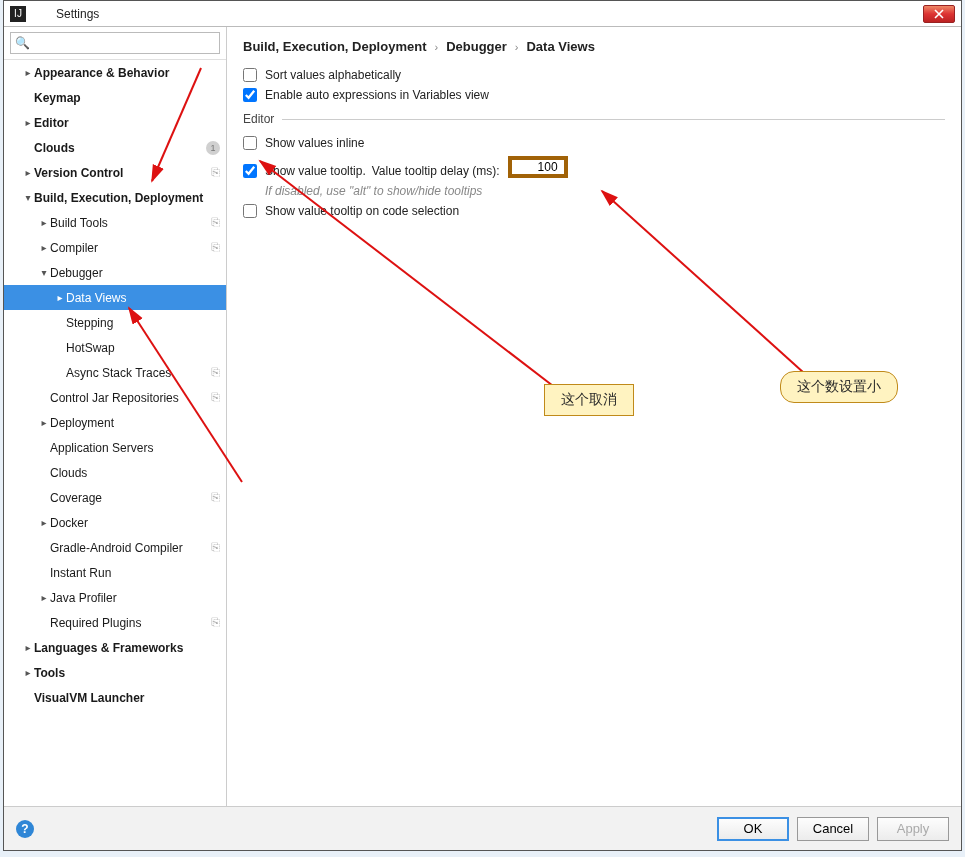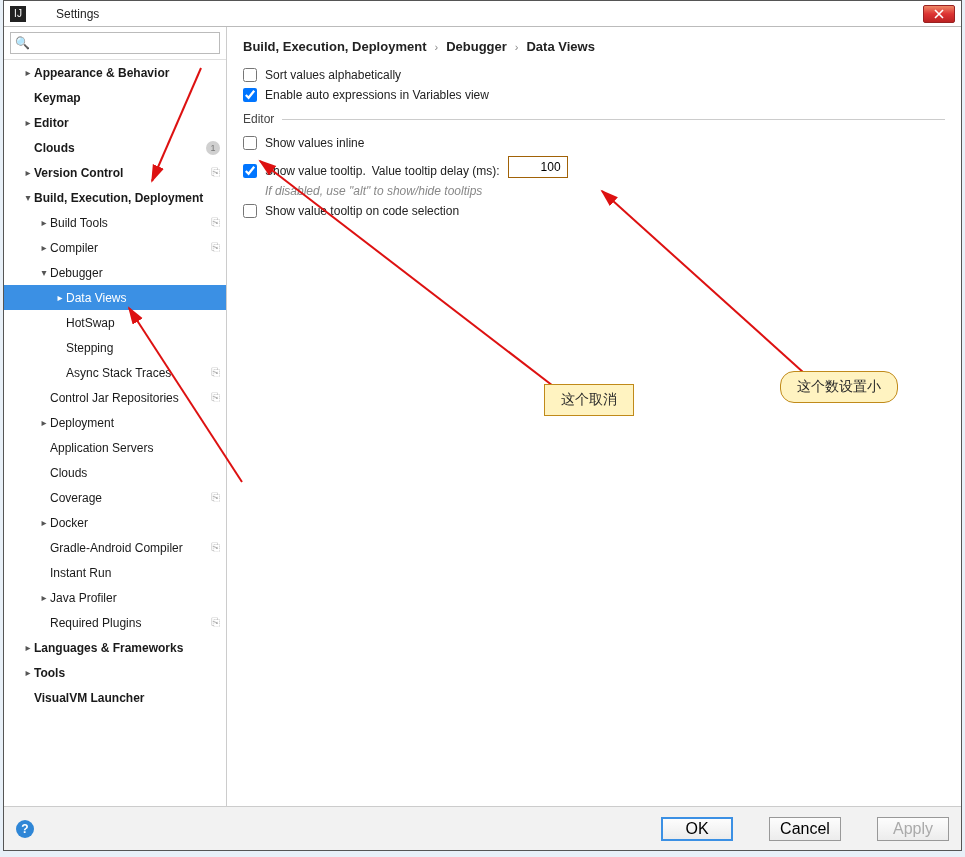--- a/index.html
+++ b/index.html
@@ -34,27 +34,27 @@
 .main { flex: 1; padding: 12px 16px 8px 16px; display: flex; flex-direction: column; position: relative; }
 .breadcrumb { display: flex; align-items: center; font-size: 13px; font-weight: 700; color: #222; margin-bottom: 14px; }
 .breadcrumb .sep { margin: 0 8px; color: #888; font-size: 11px; font-weight: 400; }
 .opts { font-size: 12px; color: #222; }
 .opt { display: flex; align-items: flex-end; margin-bottom: 6px; }
 .opt input[type=checkbox] { width: 14px; height: 14px; margin-right: 8px; }
 .section { margin-top: 10px; }
 .section-header { display: flex; align-items: center; font-size: 12px; color: #444; margin-bottom: 10px; }
 .section-header .line { flex: 1; height: 1px; background: #ccc; margin-left: 8px; }
 .opt .delaylbl { margin-left: 6px; margin-right: 8px; }
-.opt input[type=text] { width: 60px; height: 22px; border: 1px solid #a16207; text-align: right; padding: 0 6px; font-size: 12px; }
+.opt input[type=text] { width: 60px; height: 22px; border: 4px solid #a16207; text-align: right; padding: 0 6px; font-size: 12px; }
 .hint { font-size: 12px; color: #888; margin-left: 22px; margin-bottom: 6px; font-style: italic; }
 
 .footer { height: 44px; border-top: 1px solid #ccc; background: #f2f2f2; display: flex; align-items: center; padding: 0 12px; gap: 8px; }
 .footer .help { width: 18px; height: 18px; border-radius: 50%; background: #2f86d6; color: #fff; font-size: 12px; display: inline-flex; align-items: center; justify-content: center; font-weight: 700; }
 .footer .spacer { flex: 1; }
-.footer button { min-width: 72px; height: 24px; font-size: 16px; border: 1px solid #999; background: linear-gradient(#fdfdfd,#ececec); cursor: pointer; margin-left: 28px; }
+.footer button { min-width: 72px; height: 24px; font-size: 13px; border: 1px solid #999; background: linear-gradient(#fdfdfd,#ececec); cursor: pointer; }
 .footer button.primary { border: 2px solid #3b90e4; }
 .footer button:disabled { color: #aaa; }
 
 
 .ann-callout { position: absolute; background: #fff3c1; border: 1.5px solid #c08a1a; padding: 6px 16px; font-size: 14px; color: #2a2a2a; z-index: 60; }
 .ann-arrow { position: absolute; z-index: 50; pointer-events: none; }
 </style>
 </head>
 <body>
 
@@ -119,25 +119,25 @@
             <span class="arrow">▾</span>
             <span class="label">Debugger</span>
           </div>
 
         <div class="tree-item ind3 selected">
             <span class="arrow">▸</span>
             <span class="label">Data Views</span>
           </div>
         <div class="tree-item ind3">
             <span class="arrow"></span>
+            <span class="label">Stepping</span>
+          </div>
+        <div class="tree-item ind3">
+            <span class="arrow"></span>
             <span class="label">HotSwap</span>
-          </div>
-        <div class="tree-item ind3">
-            <span class="arrow"></span>
-            <span class="label">Stepping</span>
           </div>
         <div class="tree-item ind3">
             <span class="arrow"></span>
             <span class="label">Async Stack Traces</span>
             <span class="copyicon">⎘</span>
           </div>
 
         <div class="tree-item ind2">
             <span class="arrow"></span>
             <span class="label">Control Jar Repositories</span>

